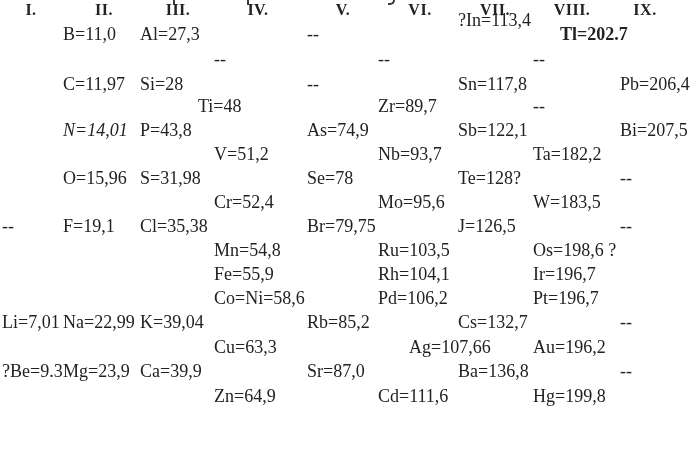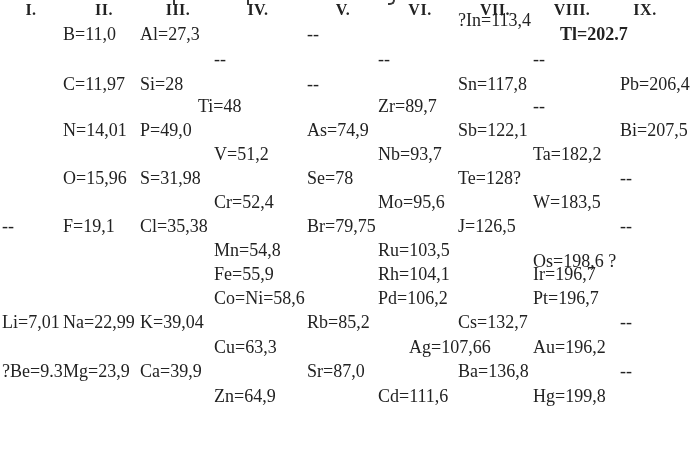--- a/index.html
+++ b/index.html
@@ -80,22 +80,22 @@
       <span class="cell" style="left: 378px; top: 50px;">--</span>
       <span class="cell" style="left: 533px; top: 50px;">--</span>
       <span class="cell" style="left: 63px; top: 75px;">C=11,97</span>
       <span class="cell" style="left: 140px; top: 75px;">Si=28</span>
       <span class="cell" style="left: 307px; top: 75px;">--</span>
       <span class="cell" style="left: 458px; top: 75px;">Sn=117,8</span>
       <span class="cell" style="left: 620px; top: 75px;">Pb=206,4</span>
       <span class="cell" style="left: 198px; top: 97px;">Ti=48</span>
       <span class="cell" style="left: 378px; top: 97px;">Zr=89,7</span>
       <span class="cell" style="left: 533px; top: 97px;">--</span>
-      <span class="cell" style="left: 63px; top: 121px;">N=14,01</span>
-      <span class="cell" style="left: 140px; top: 121px;">P=49,0</span>
+      <span class="cell" style="left: 63px; top: 121px; font-style: italic;">N=14,01</span>
+      <span class="cell" style="left: 140px; top: 121px;">P=43,8</span>
       <span class="cell" style="left: 307px; top: 121px;">As=74,9</span>
       <span class="cell" style="left: 458px; top: 121px;">Sb=122,1</span>
       <span class="cell" style="left: 620px; top: 121px;">Bi=207,5</span>
       <span class="cell" style="left: 214px; top: 145px;">V=51,2</span>
       <span class="cell" style="left: 378px; top: 145px;">Nb=93,7</span>
       <span class="cell" style="left: 533px; top: 145px;">Ta=182,2</span>
       <span class="cell" style="left: 63px; top: 169px;">O=15,96</span>
       <span class="cell" style="left: 140px; top: 169px;">S=31,98</span>
       <span class="cell" style="left: 307px; top: 169px;">Se=78</span>
       <span class="cell" style="left: 458px; top: 169px;">Te=128?</span>
@@ -104,21 +104,21 @@
       <span class="cell" style="left: 378px; top: 193px;">Mo=95,6</span>
       <span class="cell" style="left: 533px; top: 193px;">W=183,5</span>
       <span class="cell" style="left: 2px; top: 217px;">--</span>
       <span class="cell" style="left: 63px; top: 217px;">F=19,1</span>
       <span class="cell" style="left: 140px; top: 217px;">Cl=35,38</span>
       <span class="cell" style="left: 307px; top: 217px;">Br=79,75</span>
       <span class="cell" style="left: 458px; top: 217px;">J=126,5</span>
       <span class="cell" style="left: 620px; top: 217px;">--</span>
       <span class="cell" style="left: 214px; top: 241px;">Mn=54,8</span>
       <span class="cell" style="left: 378px; top: 241px;">Ru=103,5</span>
-      <span class="cell" style="left: 533px; top: 241px; margin-top: 11px;">Os=198,6 ?</span>
+      <span class="cell" style="left: 533px; top: 241px;">Os=198,6 ?</span>
       <span class="cell" style="left: 214px; top: 265px;">Fe=55,9</span>
       <span class="cell" style="left: 378px; top: 265px;">Rh=104,1</span>
       <span class="cell" style="left: 533px; top: 265px;">Ir=196,7</span>
       <span class="cell" style="left: 214px; top: 289px;">Co=Ni=58,6</span>
       <span class="cell" style="left: 378px; top: 289px;">Pd=106,2</span>
       <span class="cell" style="left: 533px; top: 289px;">Pt=196,7</span>
       <span class="cell" style="left: 2px; top: 313px;">Li=7,01</span>
       <span class="cell" style="left: 63px; top: 313px;">Na=22,99</span>
       <span class="cell" style="left: 140px; top: 313px;">K=39,04</span>
       <span class="cell" style="left: 307px; top: 313px;">Rb=85,2</span>

